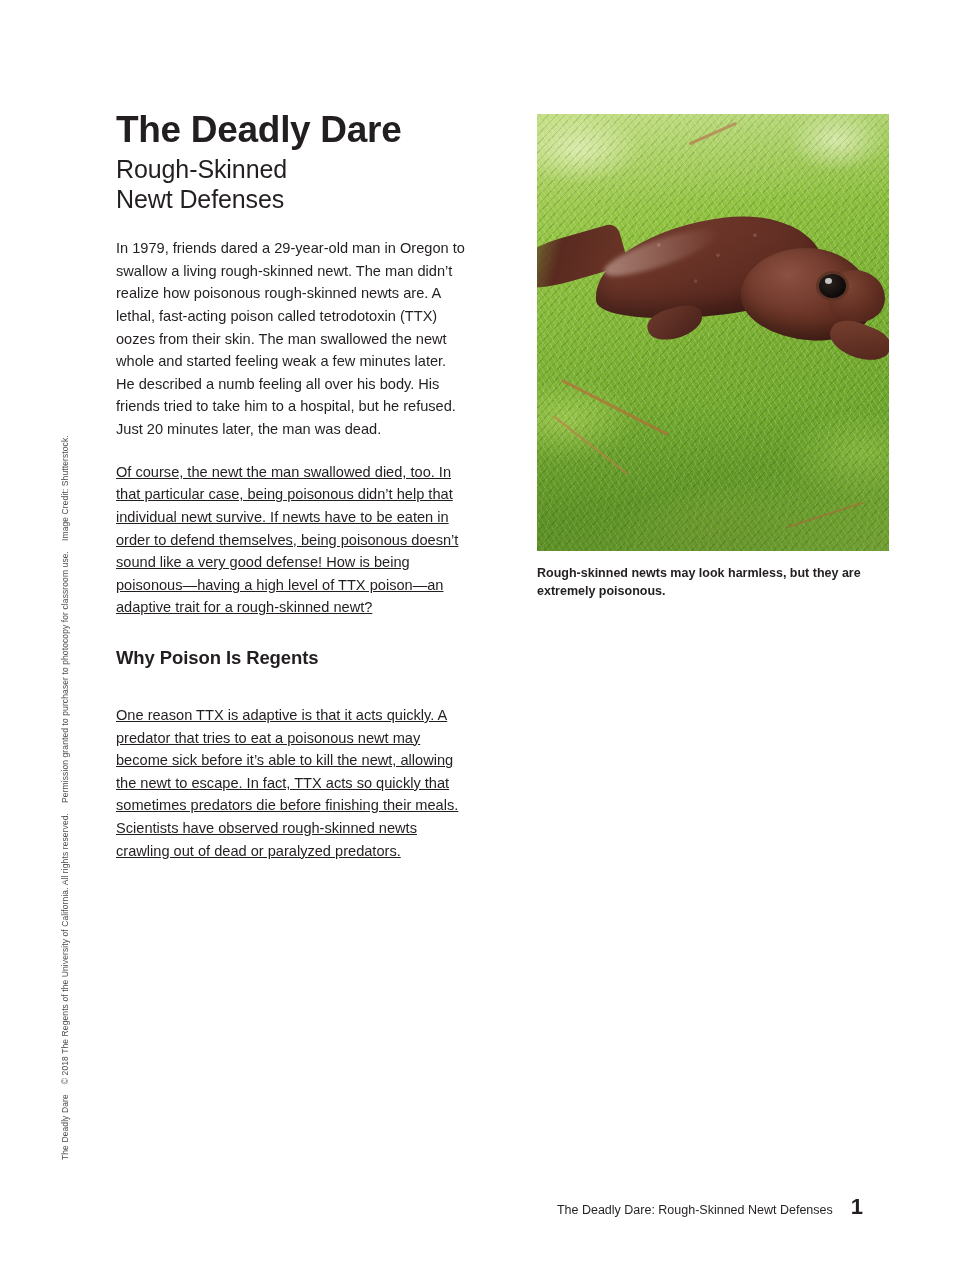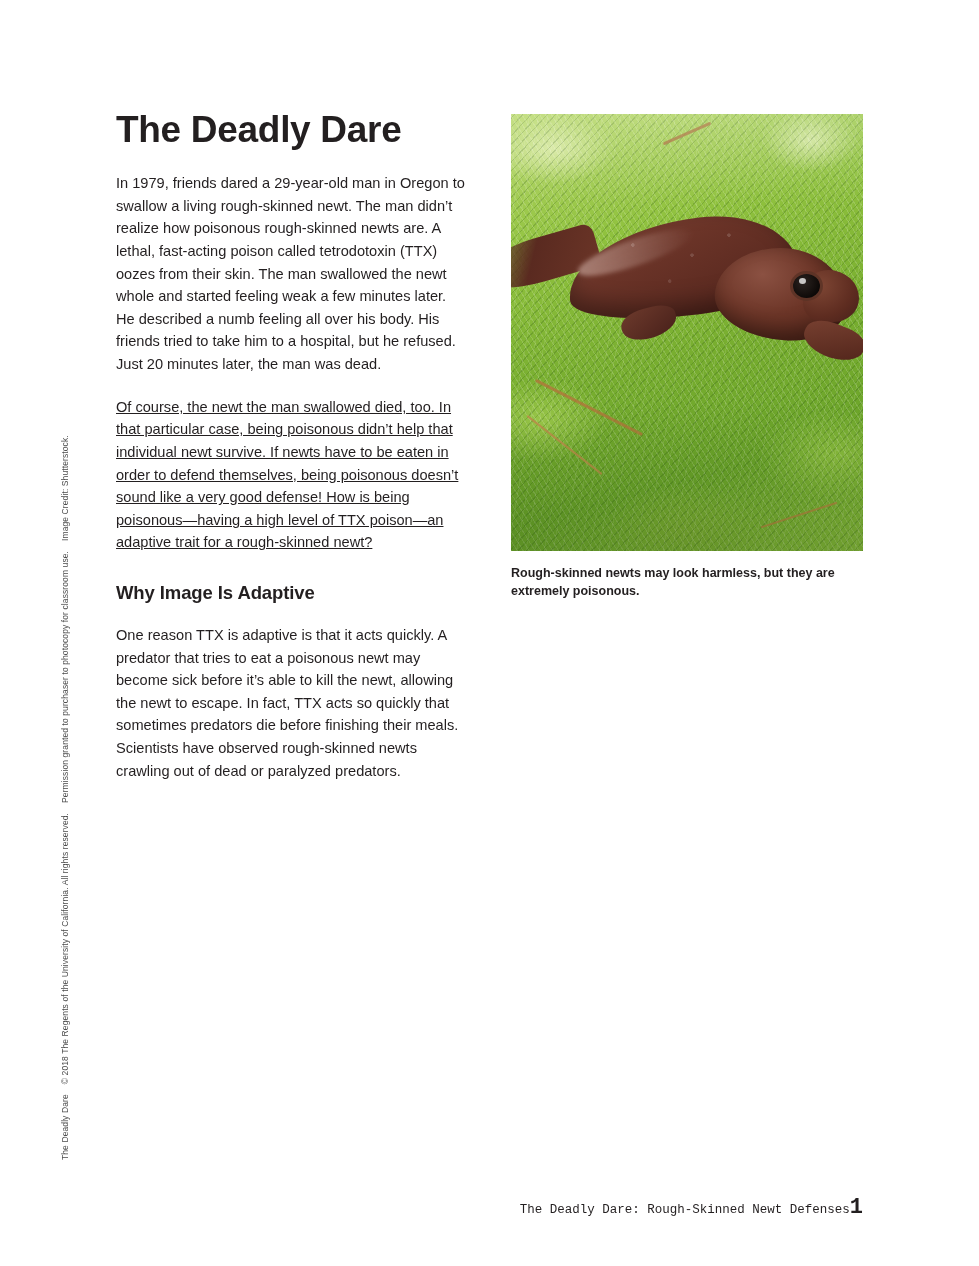--- a/index.html
+++ b/index.html
@@ -69,26 +69,26 @@
   }
   .para-1 { margin-top: 23px; }
   .para-2 { margin-top: 20px; text-decoration: underline; }
   h3.section-head {
     font-size: 18.5px;
     font-weight: bold;
     margin: 28px 0 0 0;
     color: #231f20;
     letter-spacing: -0.1px;
   }
-  .para-3 { margin-top: 20px; }
+  .para-3 { margin-top: 35px; text-decoration: underline; }
 
   
   .figure {
     position: absolute;
-    left: 511px;
+    left: 537px;
     top: 114px;
     width: 376px;
   }
   .photo {
     width: 352px;
     height: 437px;
     position: relative;
     overflow: hidden;
     background: #6ea02c;
   }
@@ -254,21 +254,21 @@
     width: 352px;
   }
 
   
   .footer {
     position: absolute;
     right: 116px;
     bottom: 46px;
     display: flex;
     align-items: baseline;
-    font-family: Liberation Mono, monospace;
+    gap: 18px;
   }
   .footer-text {
     font-size: 12.5px;
     color: #231f20;
   }
   .page-number {
     font-size: 22px;
     font-weight: bold;
     color: #231f20;
   }
@@ -277,25 +277,29 @@
 <body>
 
 <div class="page">
 
   <div class="side-credit">
     <span>The Deadly Dare</span><span class="gap"></span><span>© 2018 The Regents of the University of California. All rights reserved.</span><span class="gap"></span><span>Permission granted to purchaser to photocopy for classroom use.</span><span class="gap"></span><span>Image Credit: Shutterstock.</span>
   </div>
 
   <div class="left-col">
     <h1 class="title">The Deadly Dare</h1>
+    <h2 class="subtitle">
+      <span>Rough-Skinned</span><br>
+      <span>Newt Defenses</span>
+    </h2>
 
     <p class="body-para para-1">In 1979, friends dared a 29-year-old man in Oregon to swallow a living rough-skinned newt. The man didn’t realize how poisonous rough-skinned newts are. A lethal, fast-acting poison called tetrodotoxin (TTX) oozes from their skin. The man swallowed the newt whole and started feeling weak a few minutes later. He described a numb feeling all over his body. His friends tried to take him to a hospital, but he refused. Just 20 minutes later, the man was dead.</p>
     <p class="body-para para-2">Of course, the newt the man swallowed died, too. In that particular case, being poisonous didn’t help that individual newt survive. If newts have to be eaten in order to defend themselves, being poisonous doesn’t sound like a very good defense! How is being poisonous—having a high level of TTX poison—an adaptive trait for a rough-skinned newt?</p>
 
-    <h3 class="section-head">Why Image Is Adaptive</h3>
+    <h3 class="section-head">Why Poison Is Regents</h3>
     <p class="body-para para-3">One reason TTX is adaptive is that it acts quickly. A predator that tries to eat a poisonous newt may become sick before it’s able to kill the newt, allowing the newt to escape. In fact, TTX acts so quickly that sometimes predators die before finishing their meals. Scientists have observed rough-skinned newts crawling out of dead or paralyzed predators.</p>
   </div>
 
   <div class="figure">
     <div class="photo">
       <div class="moss"></div>
       <div class="moss-texture"></div>
       <div class="twig t3"></div>
       <div class="newt">
         <div class="tail"></div>

